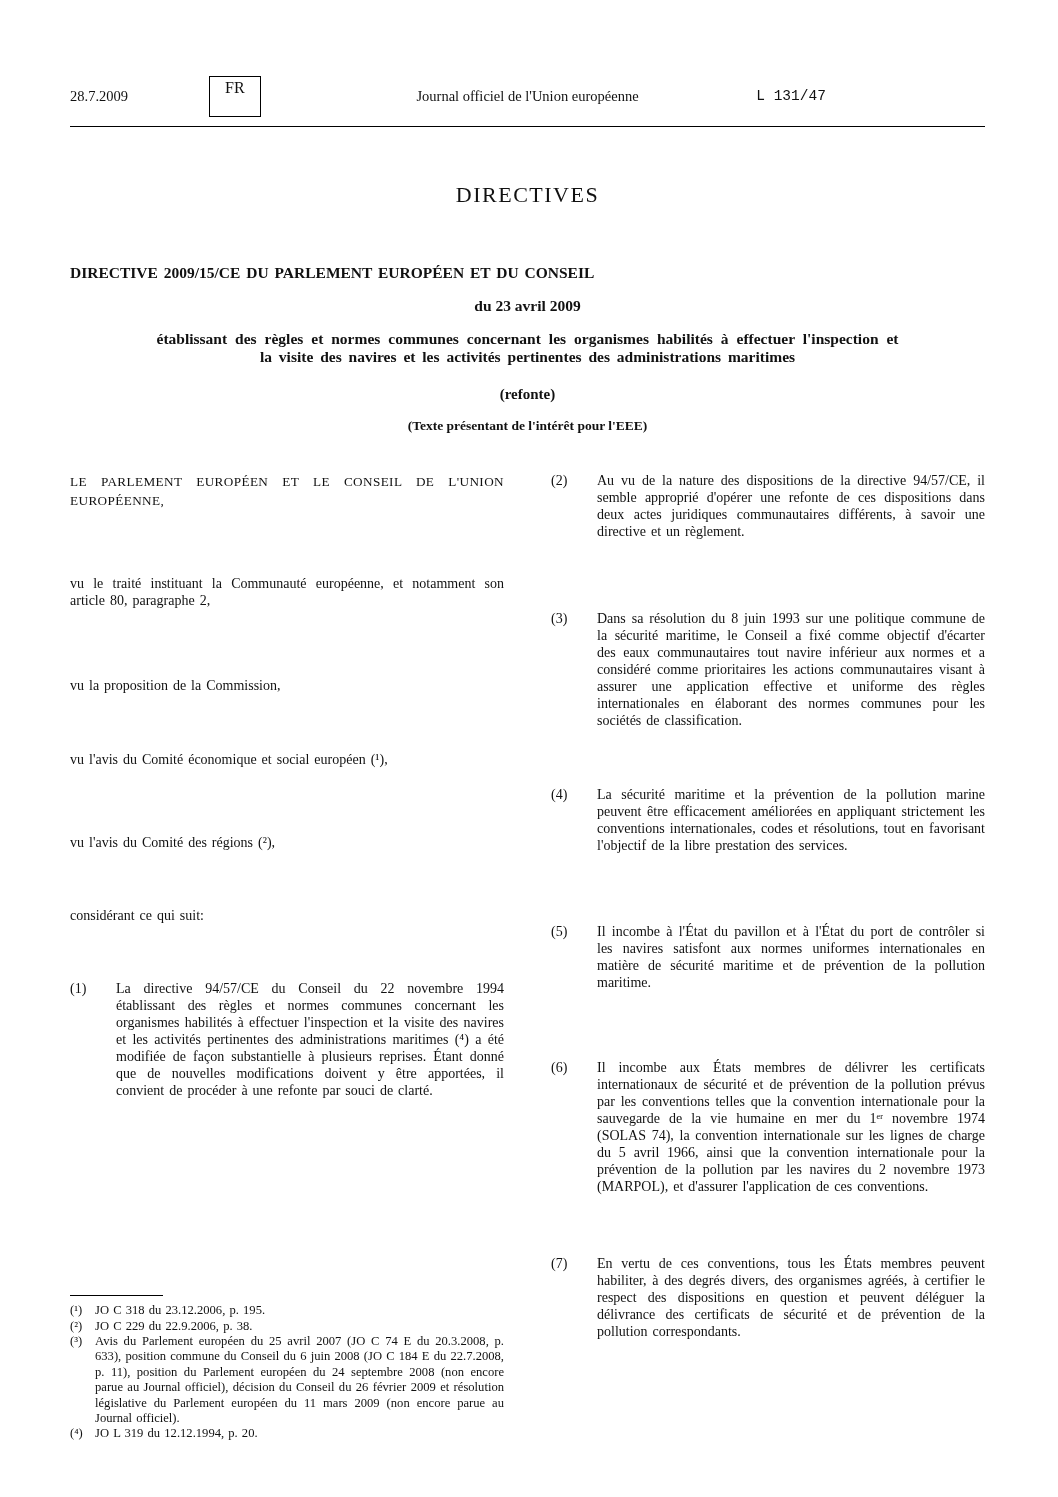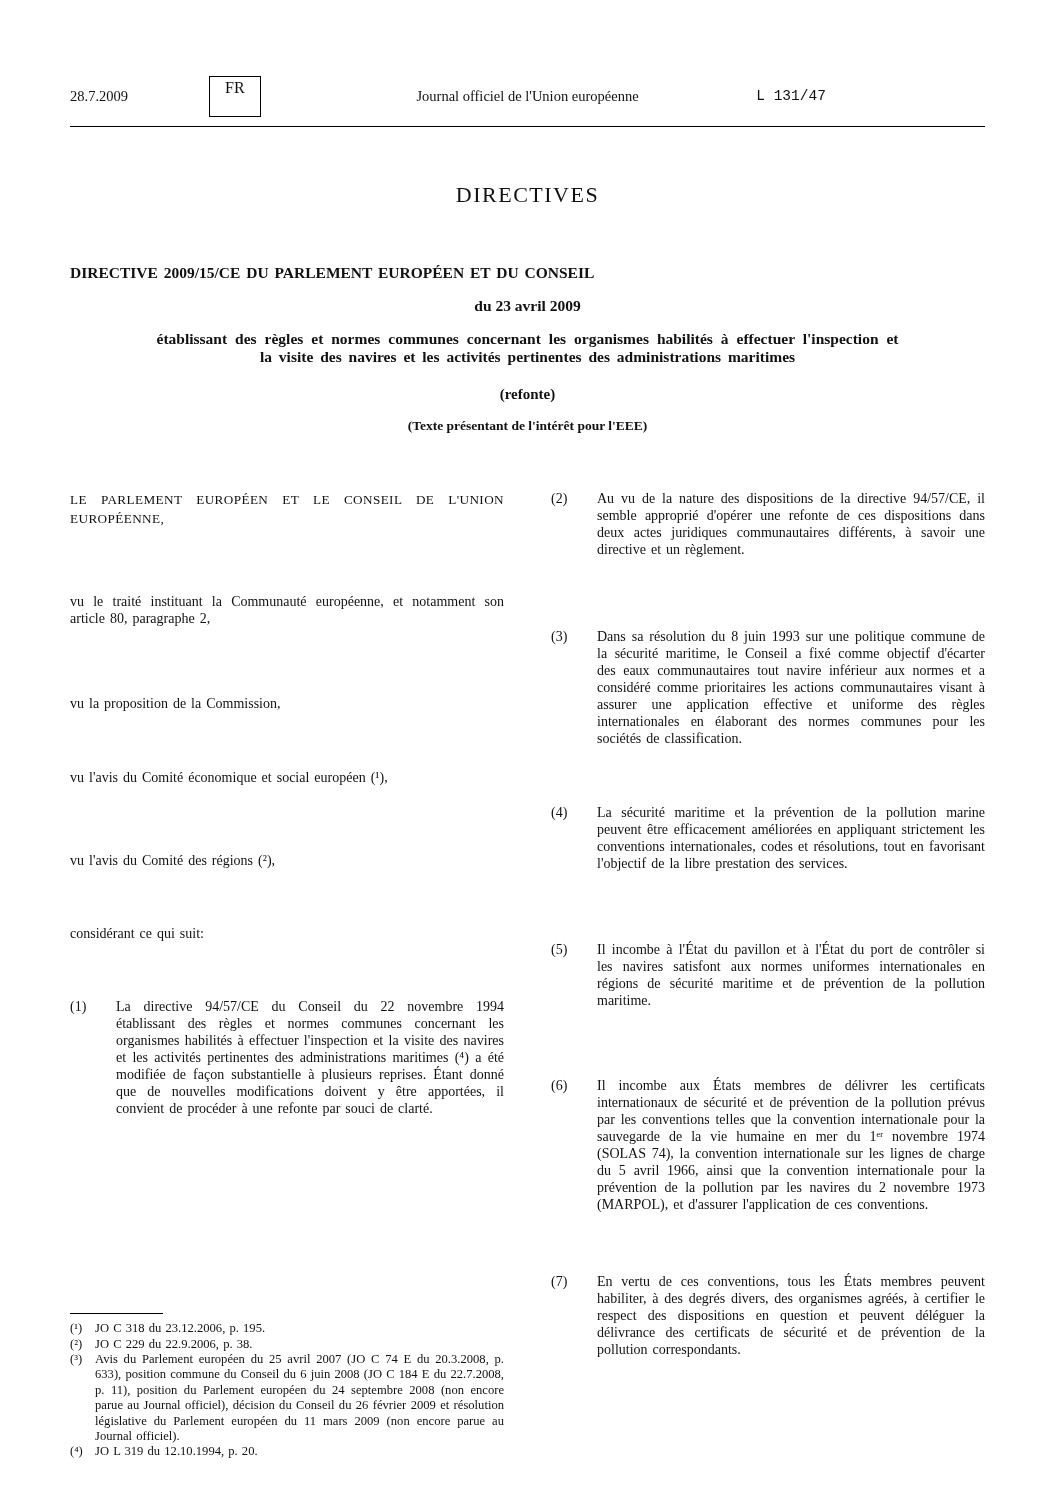--- a/index.html
+++ b/index.html
@@ -65,21 +65,21 @@
   }
   .dir-eee {
     margin-top:15px;
     text-align:center;
     font-size:13.5px; font-weight:bold;
   }
   
   .columns {
     display:flex;
     gap:47px;
-    margin-top:56px;
+    margin-top:38px;
     height:970px;
   }
   .col { flex:1; display:flex; flex-direction:column; }
   p.body-text {
     font-size:14px;
     line-height:17px;
     text-align:justify;
     word-spacing:1.5px;
   }
   .opening {
@@ -163,41 +163,41 @@
         <div class="footnote">
           <span class="fn-marker">(²)</span>
           <span>JO C 229 du 22.9.2006, p. 38.</span>
         </div>
         <div class="footnote">
           <span class="fn-marker">(³)</span>
           <span>Avis du Parlement européen du 25 avril 2007 (JO C 74 E du 20.3.2008, p. 633), position commune du Conseil du 6 juin 2008 (JO C 184 E du 22.7.2008, p. 11), position du Parlement européen du 24 septembre 2008 (non encore parue au Journal officiel), décision du Conseil du 26 février 2009 et résolution législative du Parlement européen du 11 mars 2009 (non encore parue au Journal officiel).</span>
         </div>
         <div class="footnote">
           <span class="fn-marker">(⁴)</span>
-          <span>JO L 319 du 12.10.1994, p. 20.</span>
+          <span>JO L 319 du 12.12.1994, p. 20.</span>
         </div>
       </div>
     </div>
 
     <div class="col">
       <div class="recital g70">
         <span class="rnum">(2)</span>
         <p class="body-text rtext">Au vu de la nature des dispositions de la directive 94/57/CE, il semble approprié d'opérer une refonte de ces dispositions dans deux actes juridiques communautaires différents, à savoir une directive et un règlement.</p>
       </div>
       <div class="recital g57">
         <span class="rnum">(3)</span>
         <p class="body-text rtext">Dans sa résolution du 8 juin 1993 sur une politique commune de la sécurité maritime, le Conseil a fixé comme objectif d'écarter des eaux communautaires tout navire inférieur aux normes et a considéré comme prioritaires les actions communautaires visant à assurer une application effective et uniforme des règles internationales en élaborant des normes communes pour les sociétés de classification.</p>
       </div>
       <div class="recital g69">
         <span class="rnum">(4)</span>
         <p class="body-text rtext">La sécurité maritime et la prévention de la pollution marine peuvent être efficacement améliorées en appliquant strictement les conventions internationales, codes et résolutions, tout en favorisant l'objectif de la libre prestation des services.</p>
       </div>
       <div class="recital g68">
         <span class="rnum">(5)</span>
-        <p class="body-text rtext">Il incombe à l'État du pavillon et à l'État du port de contrôler si les navires satisfont aux normes uniformes internationales en régions de sécurité maritime et de prévention de la pollution maritime.</p>
+        <p class="body-text rtext">Il incombe à l'État du pavillon et à l'État du port de contrôler si les navires satisfont aux normes uniformes internationales en matière de sécurité maritime et de prévention de la pollution maritime.</p>
       </div>
       <div class="recital g60">
         <span class="rnum">(6)</span>
         <p class="body-text rtext">Il incombe aux États membres de délivrer les certificats internationaux de sécurité et de prévention de la pollution prévus par les conventions telles que la convention internationale pour la sauvegarde de la vie humaine en mer du 1ᵉʳ novembre 1974 (SOLAS 74), la convention internationale sur les lignes de charge du 5 avril 1966, ainsi que la convention internationale pour la prévention de la pollution par les navires du 2 novembre 1973 (MARPOL), et d'assurer l'application de ces conventions.</p>
       </div>
       <div class="recital">
         <span class="rnum">(7)</span>
         <p class="body-text rtext">En vertu de ces conventions, tous les États membres peuvent habiliter, à des degrés divers, des organismes agréés, à certifier le respect des dispositions en question et peuvent déléguer la délivrance des certificats de sécurité et de prévention de la pollution correspondants.</p>
       </div>
     </div>

